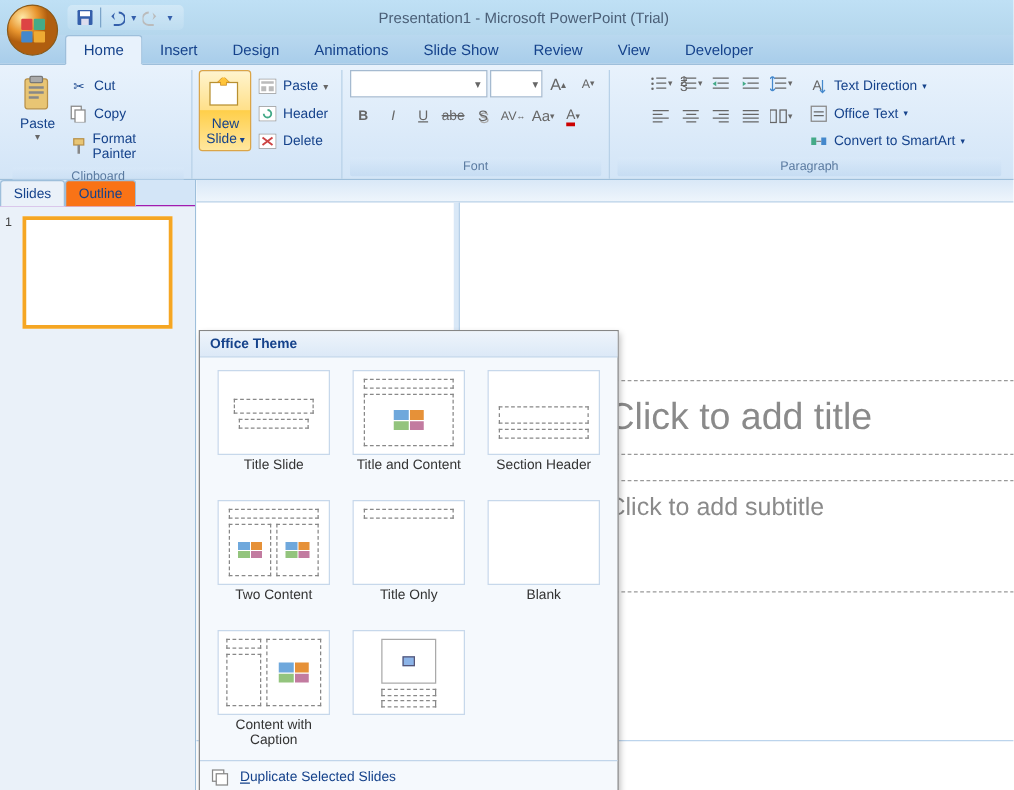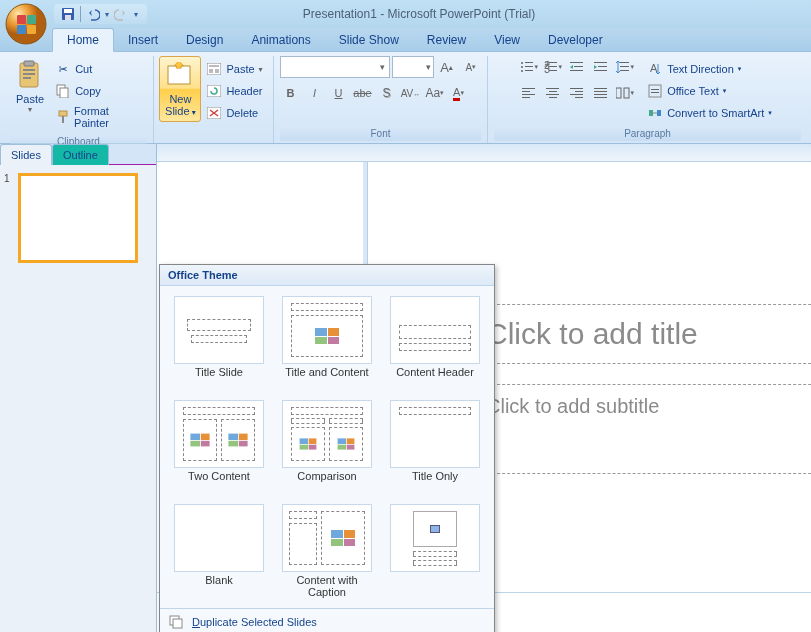--- a/index.html
+++ b/index.html
@@ -40,21 +40,21 @@
 .font-select { width: 110px; height: 22px; border: 1px solid #a5bad0; background: #fff; display: flex; align-items: center; padding: 0 4px; cursor: pointer; justify-content: flex-end; color: #666; font-size: 9px; }
 .font-size-select { width: 42px; height: 22px; border: 1px solid #a5bad0; background: #fff; display: flex; align-items: center; justify-content: flex-end; padding: 0 2px; cursor: pointer; color: #666; font-size: 9px; }
 .icon-btn { width: 22px; height: 22px; border: 1px solid transparent; display: flex; align-items: center; justify-content: center; cursor: pointer; color: #666; font-size: 12px; }
 
 
 .content { flex: 1; display: flex; background: #fff; position: relative; }
 .left-panel { width: 157px; background: #eaf1f9; border-right: 1px solid #9ebfdb; display: flex; flex-direction: column; }
 .panel-tabs { display: flex; background: #d3e5f7; border-bottom: 1px solid #a21caf; }
 .panel-tab { padding: 4px 10px; background: #eaf1f9; border: 1px solid #9ebfdb; border-bottom: none; margin-bottom: -1px; border-radius: 3px 3px 0 0; cursor: pointer; color: #15428b; }
 .panel-tab.active { background: #eaf1f9; font-weight: normal; }
-.panel-tab.inactive { background: #14b8a6; }
+.panel-tab.inactive { background: #f97316; }
 .thumb-area { flex: 1; padding: 8px 4px; overflow: auto; }
 .thumb-wrap { display: flex; gap: 4px; }
 .thumb-num { font-size: 10px; color: #444; width: 10px; }
 .thumb { width: 120px; height: 90px; background: #fff; border: 3px solid #f5a623; cursor: pointer; }
 
 
 .slide-area { flex: 1; background: #fff; display: flex; flex-direction: column; position: relative; overflow: hidden; }
 .slide-canvas-wrap { flex: 1; position: relative; overflow: hidden; }
 .title-ph { position: absolute; left: 310px; top: 160px; width: 560px; height: 60px; border: 1px dashed #999; display: flex; align-items: center; padding-left: 18px; font-size: 30px; color: #8a8a8a; }
 .subtitle-ph { position: absolute; left: 310px; top: 240px; width: 560px; height: 90px; border: 1px dashed #999; display: flex; align-items: flex-start; padding: 10px 18px; font-size: 20px; color: #8a8a8a; }
@@ -454,21 +454,21 @@
                 </div>
               </div>
             </div>
           <div class="g-label">Title and Content</div>
         </div>
         <div class="g-item">
           <div class="g-prev">
               <div class="box" style="left:8px;top:28px;width:72px;height:14px;"></div>
               <div class="box" style="left:8px;top:46px;width:72px;height:8px;"></div>
             </div>
-          <div class="g-label">Content Header</div>
+          <div class="g-label">Section Header</div>
         </div>
 
         <div class="g-item">
           <div class="g-prev">
               <div class="box" style="left:8px;top:6px;width:72px;height:8px;"></div>
               <div class="box" style="left:8px;top:18px;width:34px;height:42px;">
                 <div class="content-icons" style="transform:translate(-50%,-50%) scale(0.8);">
                   <div></div>
                   <div></div>
                   <div></div>
@@ -478,44 +478,20 @@
               <div class="box" style="left:46px;top:18px;width:34px;height:42px;">
                 <div class="content-icons" style="transform:translate(-50%,-50%) scale(0.8);">
                   <div></div>
                   <div></div>
                   <div></div>
                   <div></div>
                 </div>
               </div>
             </div>
           <div class="g-label">Two Content</div>
-        </div>
-        <div class="g-item">
-          <div class="g-prev">
-              <div class="box" style="left:8px;top:6px;width:72px;height:8px;"></div>
-              <div class="box" style="left:8px;top:17px;width:34px;height:6px;"></div>
-              <div class="box" style="left:46px;top:17px;width:34px;height:6px;"></div>
-              <div class="box" style="left:8px;top:26px;width:34px;height:34px;">
-                <div class="content-icons" style="transform:translate(-50%,-50%) scale(0.7);">
-                  <div></div>
-                  <div></div>
-                  <div></div>
-                  <div></div>
-                </div>
-              </div>
-              <div class="box" style="left:46px;top:26px;width:34px;height:34px;">
-                <div class="content-icons" style="transform:translate(-50%,-50%) scale(0.7);">
-                  <div></div>
-                  <div></div>
-                  <div></div>
-                  <div></div>
-                </div>
-              </div>
-            </div>
-          <div class="g-label">Comparison</div>
         </div>
         <div class="g-item">
           <div class="g-prev">
               <div class="box" style="left:8px;top:6px;width:72px;height:8px;"></div>
             </div>
           <div class="g-label">Title Only</div>
         </div>
 
         <div class="g-item">
           <div class="g-prev"></div>

